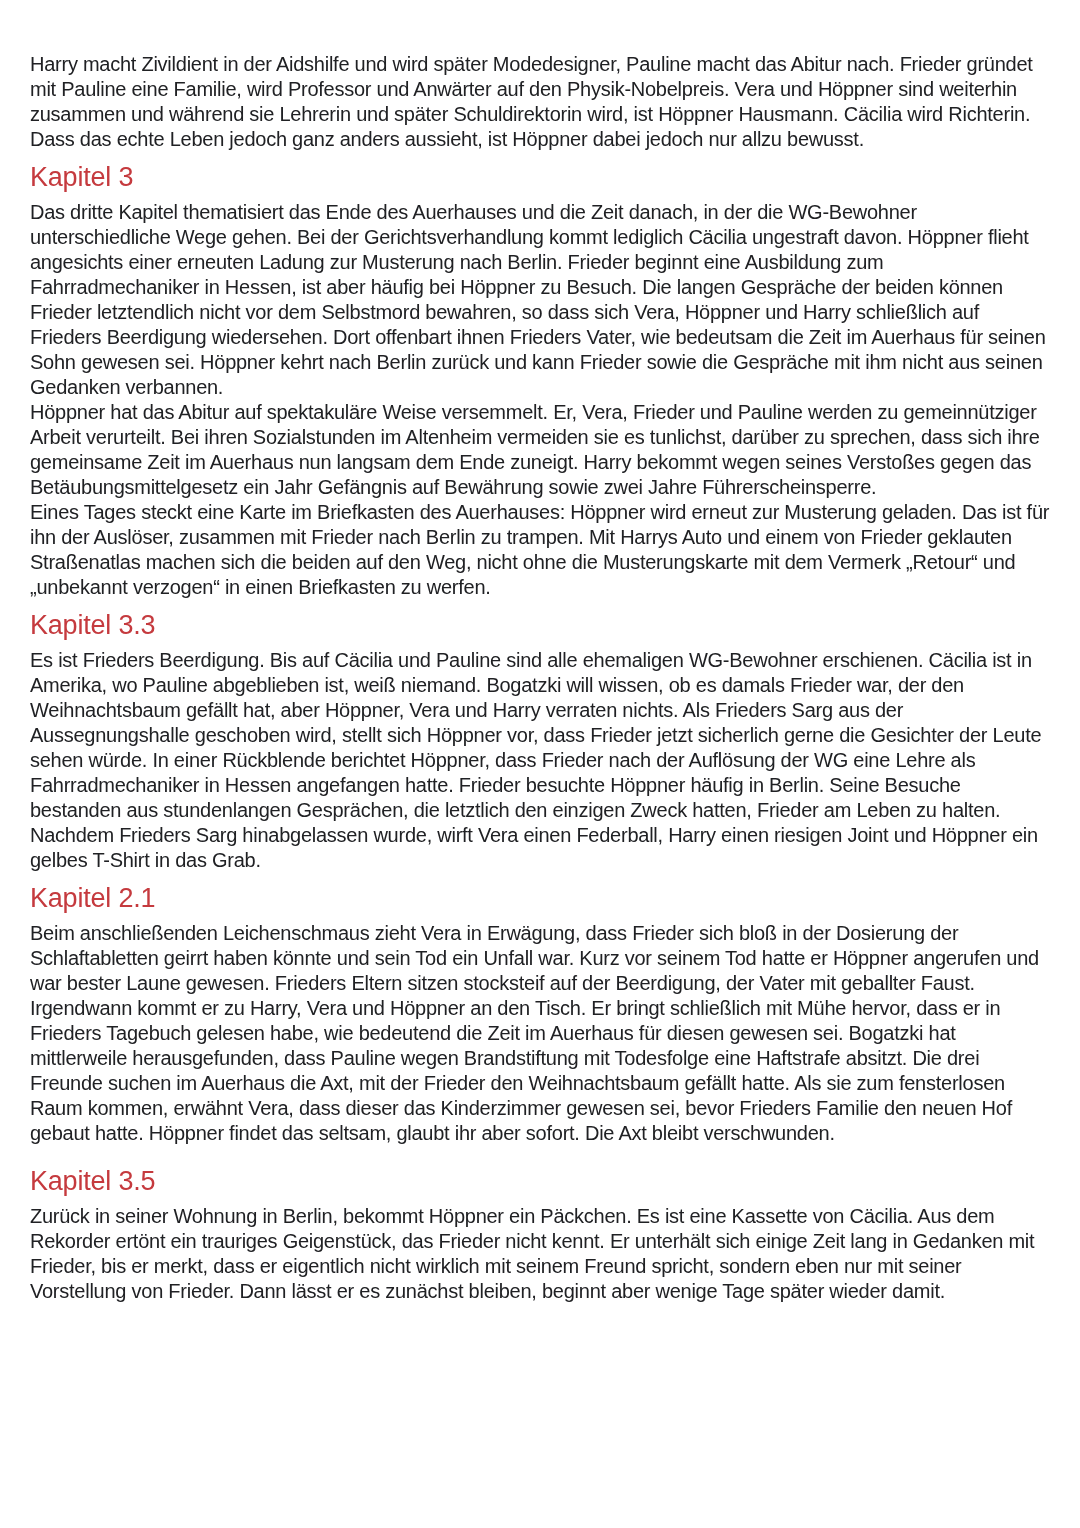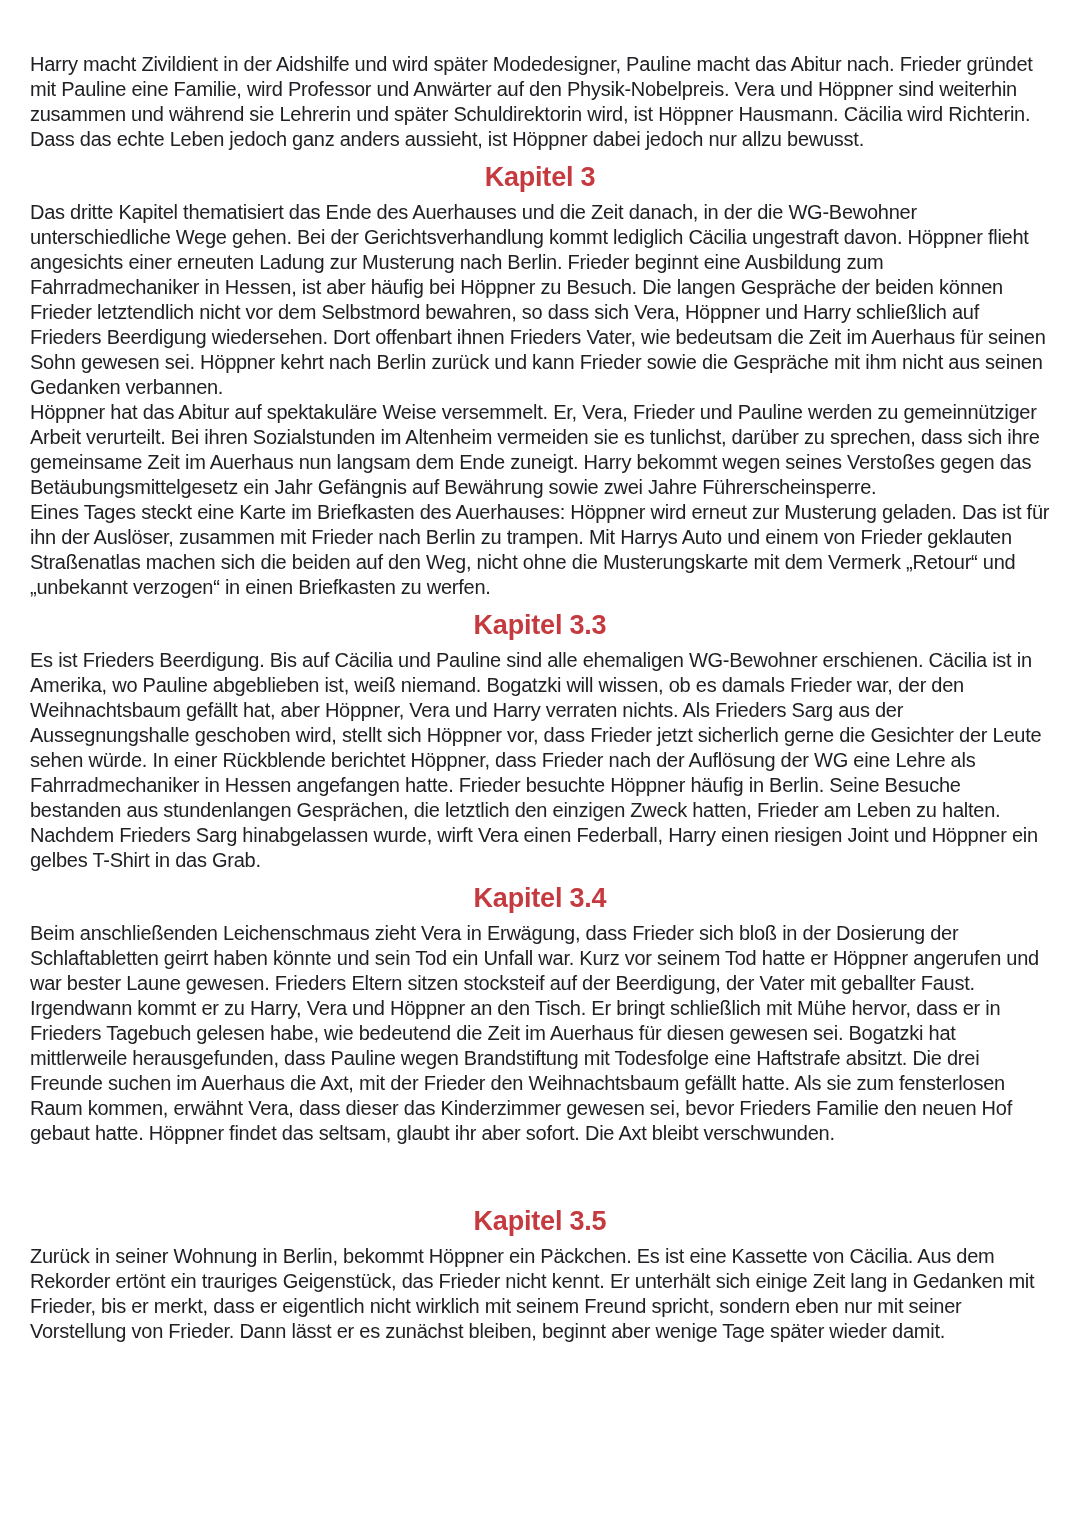--- a/index.html
+++ b/index.html
@@ -23,27 +23,26 @@
     font-size: 20px;
     line-height: 25px;
     letter-spacing: -0.25px;
     color: var(--ink);
     text-align: left;
   }
   h2.kapitel {
     margin: 10px 0 8px 0;
     font-size: 27px;
     line-height: 30px;
-    font-weight: 700;
+    font-weight: 400;
     letter-spacing: -0.2px;
     color: var(--accent);
-    text-align: center;
   }
   section.tight h2.kapitel { }
-  section.loose h2.kapitel { margin-top: 60px; }
+  section.loose h2.kapitel { margin-top: 20px; }
 </style>
 </head>
 <body>
 
 <main class="page">
 
   <p class="body-par">Harry macht Zivildient in der Aidshilfe und wird später Modedesigner, Pauline macht das Abitur nach. Frieder gründet mit Pauline eine Familie, wird Professor und Anwärter auf den Physik-Nobelpreis. Vera und Höppner sind weiterhin zusammen und während sie Lehrerin und später Schuldirektorin wird, ist Höppner Hausmann. Cäcilia wird Richterin. Dass das echte Leben jedoch ganz anders aussieht, ist Höppner dabei jedoch nur allzu bewusst.</p>
 
   <section>
     <h2 class="kapitel">Kapitel 3</h2>
@@ -57,21 +56,21 @@
   <section>
     <p class="body-par">Eines Tages steckt eine Karte im Briefkasten des Auerhauses: Höppner wird erneut zur Musterung geladen. Das ist für ihn der Auslöser, zusammen mit Frieder nach Berlin zu trampen. Mit Harrys Auto und einem von Frieder geklauten Straßenatlas machen sich die beiden auf den Weg, nicht ohne die Musterungskarte mit dem Vermerk „Retour“ und „unbekannt verzogen“ in einen Briefkasten zu werfen.</p>
   </section>
 
   <section class="tight">
     <h2 class="kapitel">Kapitel 3.3</h2>
     <p class="body-par">Es ist Frieders Beerdigung. Bis auf Cäcilia und Pauline sind alle ehemaligen WG-Bewohner erschienen. Cäcilia ist in Amerika, wo Pauline abgeblieben ist, weiß niemand. Bogatzki will wissen, ob es damals Frieder war, der den Weihnachtsbaum gefällt hat, aber Höppner, Vera und Harry verraten nichts. Als Frieders Sarg aus der Aussegnungshalle geschoben wird, stellt sich Höppner vor, dass Frieder jetzt sicherlich gerne die Gesichter der Leute sehen würde. In einer Rückblende berichtet Höppner, dass Frieder nach der Auflösung der WG eine Lehre als Fahrradmechaniker in Hessen angefangen hatte. Frieder besuchte Höppner häufig in Berlin. Seine Besuche bestanden aus stundenlangen Gesprächen, die letztlich den einzigen Zweck hatten, Frieder am Leben zu halten. Nachdem Frieders Sarg hinabgelassen wurde, wirft Vera einen Federball, Harry einen riesigen Joint und Höppner ein gelbes T-Shirt in das Grab.</p>
   </section>
 
   <section>
-    <h2 class="kapitel">Kapitel 3.4</h2>
+    <h2 class="kapitel">Kapitel 2.1</h2>
     <p class="body-par">Beim anschließenden Leichenschmaus zieht Vera in Erwägung, dass Frieder sich bloß in der Dosierung der Schlaftabletten geirrt haben könnte und sein Tod ein Unfall war. Kurz vor seinem Tod hatte er Höppner angerufen und war bester Laune gewesen. Frieders Eltern sitzen stocksteif auf der Beerdigung, der Vater mit geballter Faust. Irgendwann kommt er zu Harry, Vera und Höppner an den Tisch. Er bringt schließlich mit Mühe hervor, dass er in Frieders Tagebuch gelesen habe, wie bedeutend die Zeit im Auerhaus für diesen gewesen sei. Bogatzki hat mittlerweile herausgefunden, dass Pauline wegen Brandstiftung mit Todesfolge eine Haftstrafe absitzt. Die drei Freunde suchen im Auerhaus die Axt, mit der Frieder den Weihnachtsbaum gefällt hatte. Als sie zum fensterlosen Raum kommen, erwähnt Vera, dass dieser das Kinderzimmer gewesen sei, bevor Frieders Familie den neuen Hof gebaut hatte. Höppner findet das seltsam, glaubt ihr aber sofort. Die Axt bleibt verschwunden.</p>
   </section>
 
   <section class="loose">
     <h2 class="kapitel">Kapitel 3.5</h2>
     <p class="body-par">Zurück in seiner Wohnung in Berlin, bekommt Höppner ein Päckchen. Es ist eine Kassette von Cäcilia. Aus dem Rekorder ertönt ein trauriges Geigenstück, das Frieder nicht kennt. Er unterhält sich einige Zeit lang in Gedanken mit Frieder, bis er merkt, dass er eigentlich nicht wirklich mit seinem Freund spricht, sondern eben nur mit seiner Vorstellung von Frieder. Dann lässt er es zunächst bleiben, beginnt aber wenige Tage später wieder damit.</p>
   </section>
 
 </main>
 

